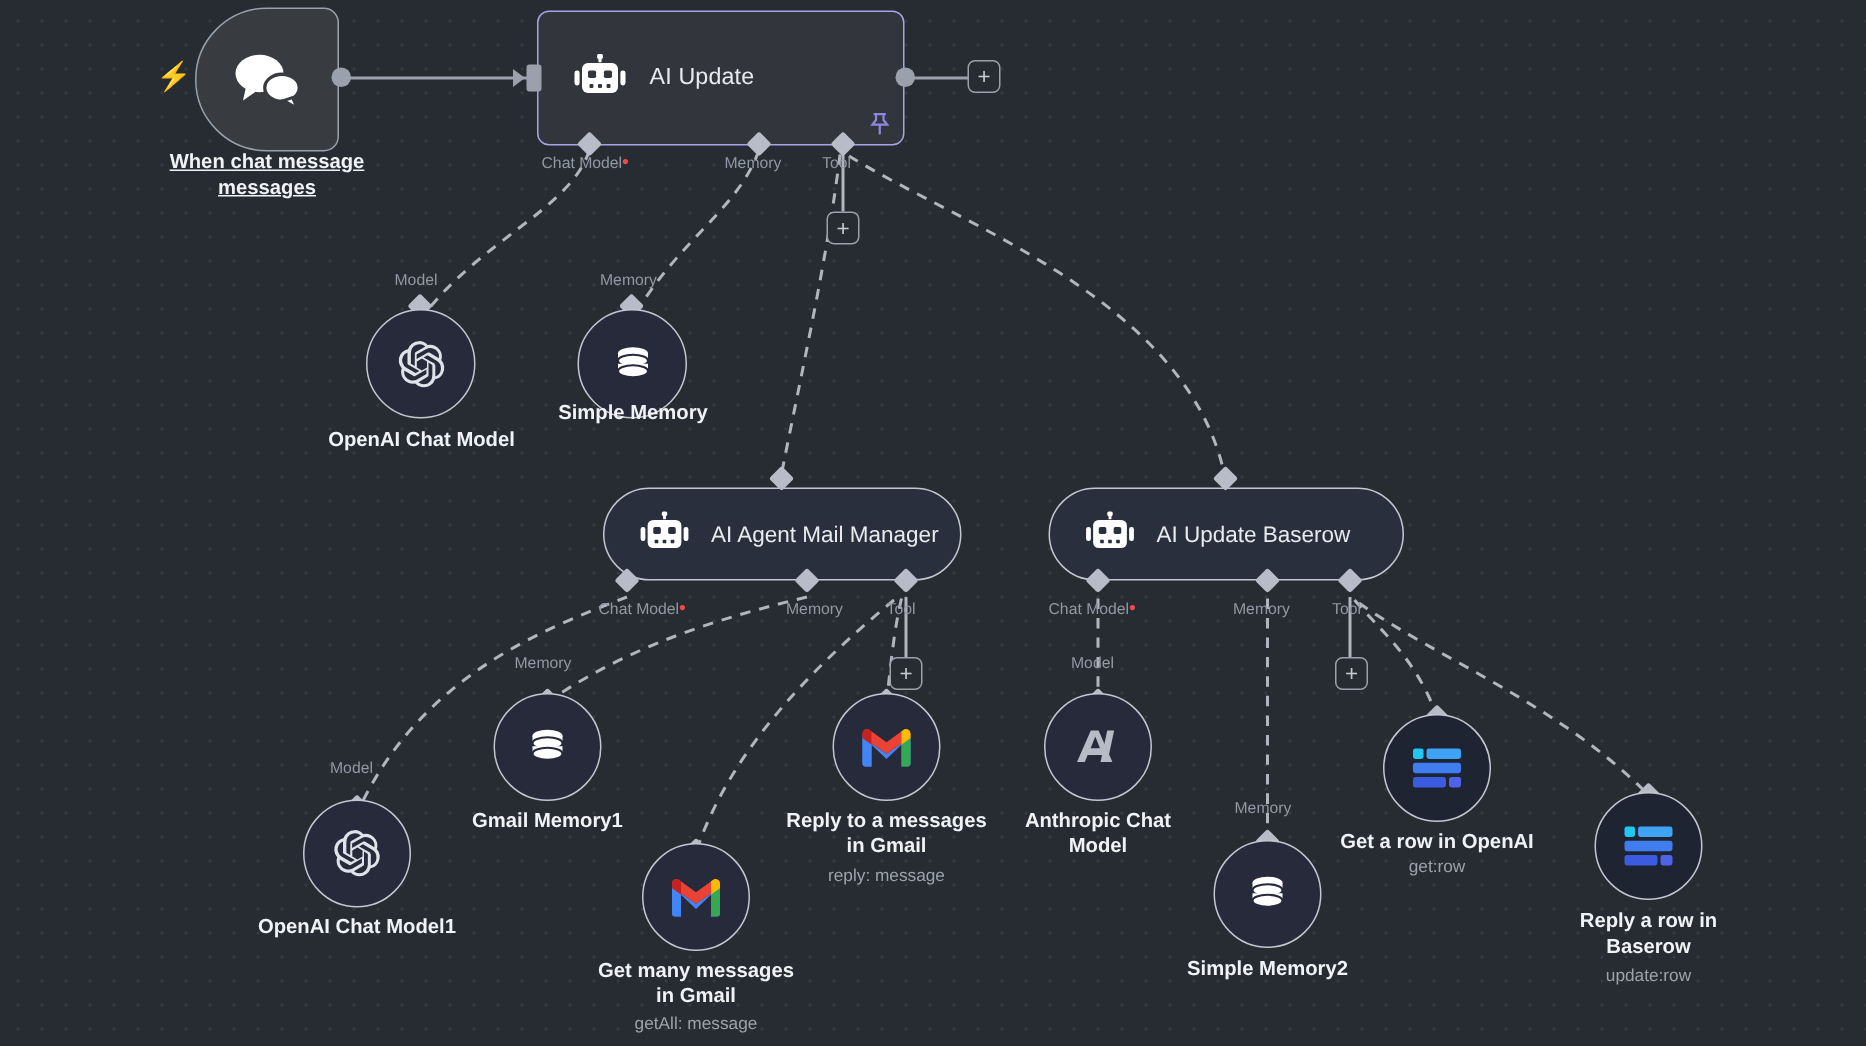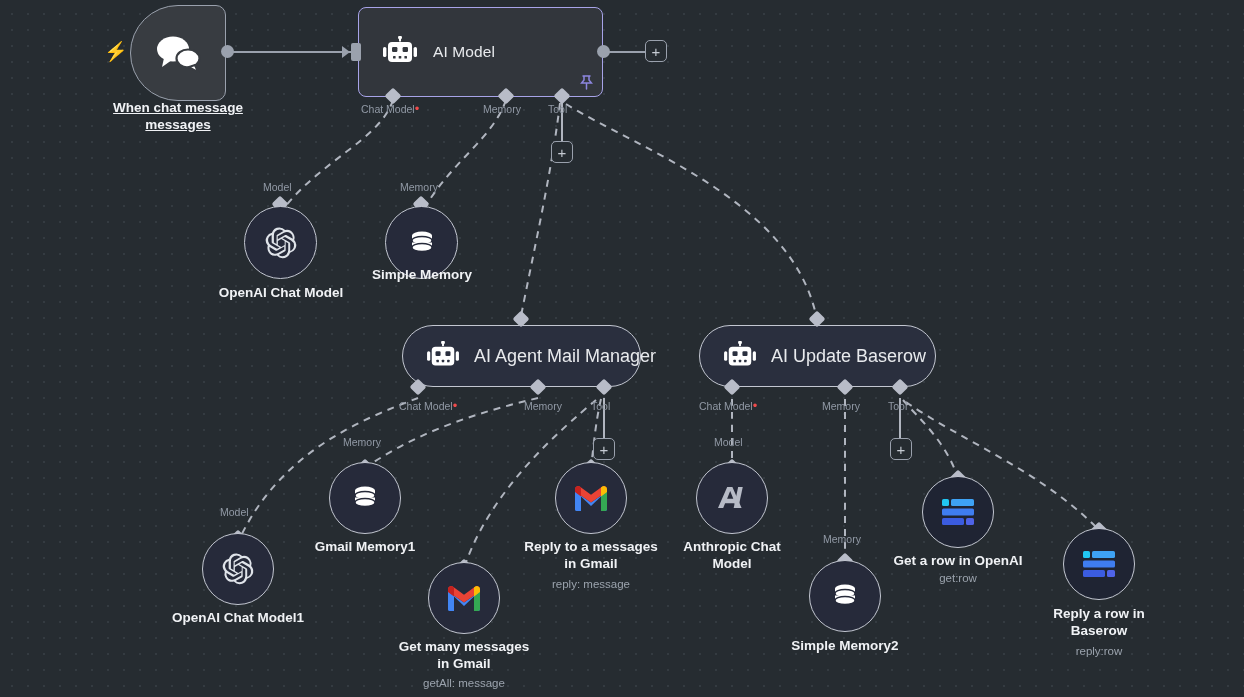--- a/index.html
+++ b/index.html
@@ -46,21 +46,21 @@
 
   
   .pill-node {
     position: absolute;
     background: #2a2f3e;
     border: 1.6px solid #c3c7d1;
     border-radius: 999px;
     display: flex; align-items: center;
     padding-left: 22px; gap: 13px;
   }
-  .pill-node .n-title { color: #e8eaed; font-size: 18px; white-space: nowrap; }
+  .pill-node .n-title { color: #e8eaed; font-size: 15px; white-space: nowrap; }
 
   
   .circle-node {
     position: absolute;
     background: #262a3a;
     border: 1.6px solid #c3c7d1;
     border-radius: 50%;
     display: flex; align-items: center; justify-content: center;
   }
   .circle-node.ctype-baserow { background: #1f2433; }
@@ -202,21 +202,21 @@
         <rect x="18" y="0.5" width="2" height="5" fill="#ffffff"></rect>
         <circle cx="19" cy="1.6" r="2" fill="#ffffff"></circle>
         <rect x="7" y="6" width="24" height="20" rx="4" fill="#ffffff"></rect>
         <rect x="11" y="11" width="5.4" height="5" rx="1.2" fill="#32363c"></rect>
         <rect x="21.6" y="11" width="5.4" height="5" rx="1.2" fill="#32363c"></rect>
         <rect x="12" y="20" width="2.6" height="2.6" rx="0.6" fill="#32363c"></rect>
         <rect x="17.7" y="20" width="2.6" height="2.6" rx="0.6" fill="#32363c"></rect>
         <rect x="23.4" y="20" width="2.6" height="2.6" rx="0.6" fill="#32363c"></rect>
       </svg>
     </span>
-    <span class="n-title">AI Model</span>
+    <span class="n-title">AI Update</span>
     <span class="pin-icon">
       <svg class="icon-svg" width="13" height="15" viewBox="0 0 13 15">
         <path d="M3 1 h7 M4 1 v4 l-2.4 3 h9.8 L9 5 V1 M6.5 8 v6" stroke="#8d86e0" stroke-width="1.5" fill="none" stroke-linecap="round"></path>
       </svg>
     </span>
   </div>
   <div class="in-arrow" style="left:351px; top:43px;"></div>
   <div class="dot-port" style="left:597px; top:45px;"></div>
 
   <div class="diamond" style="left:387px; top:90px;"></div>
@@ -427,15 +427,15 @@
         <rect x="2" y="11.5" width="32" height="7" rx="1.6" fill="#3f7df0"></rect>
         <rect x="2" y="21" width="22" height="7" rx="1.6" fill="#3b5ce0"></rect>
         <rect x="26" y="21" width="8" height="7" rx="1.6" fill="#4f63e8"></rect>
       </svg>
     </span>
   </div>
   <div class="node-caption" style="left:1019px; top:605px; width:160px;">
     <div>Reply a row in</div>
     <div>Baserow</div>
   </div>
-  <div class="node-sub" style="left:1019px; top:644px; width:160px;">reply:row</div>
+  <div class="node-sub" style="left:1019px; top:644px; width:160px;">update:row</div>
 
 </div>
 
 </body></html>

